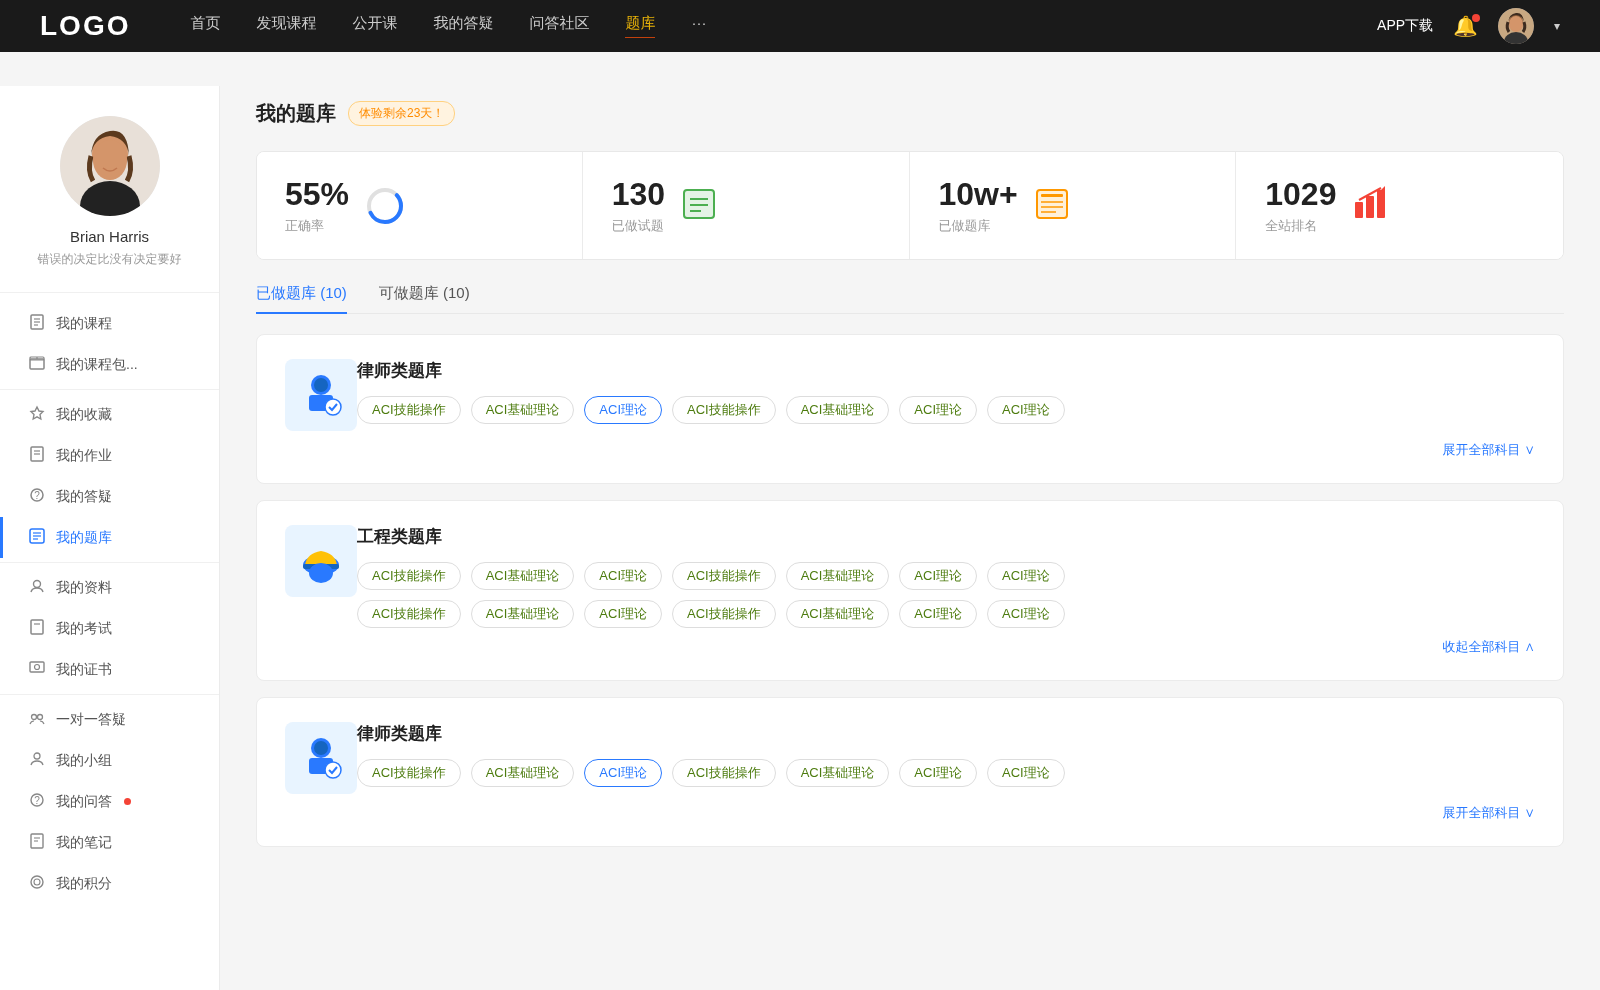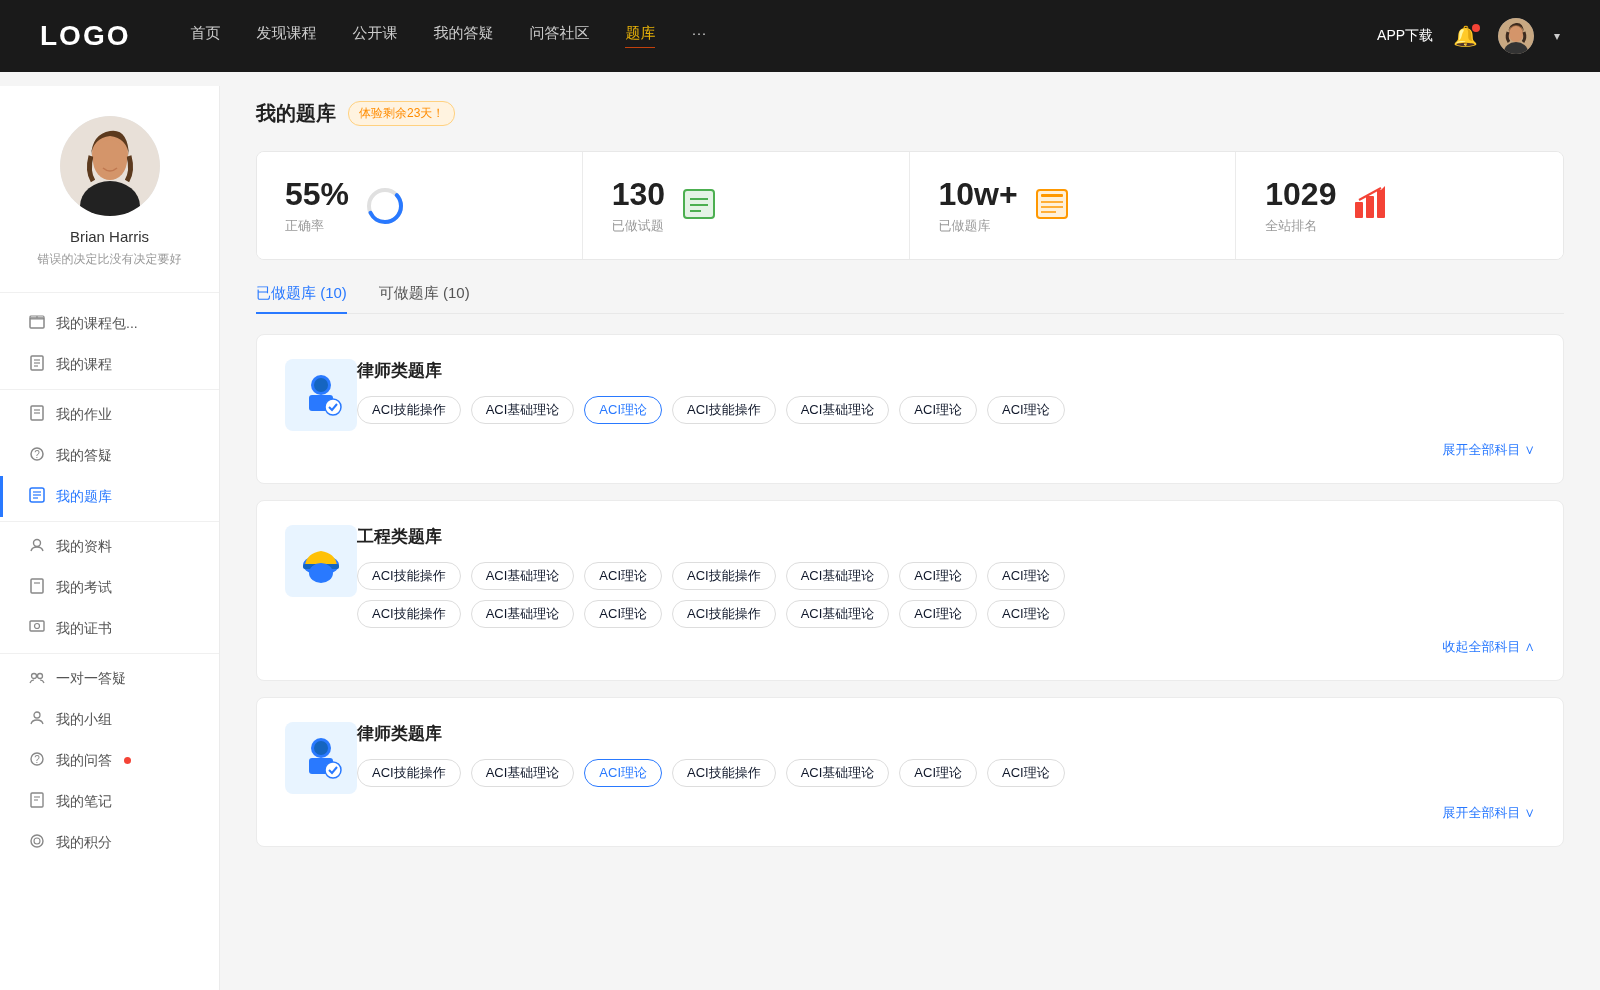--- a/index.html
+++ b/index.html
@@ -1,21 +1,21 @@
 <!DOCTYPE html>
 <html><head>
   <meta charset="utf-8">
   <style>
     * { box-sizing: border-box; margin: 0; padding: 0; }
     body { font-family: -apple-system, BlinkMacSystemFont, 'PingFang SC', 'Microsoft YaHei', sans-serif; background: #f5f5f5; min-height: 990px; }
 
     
     .navbar {
       background: #1a1a1a;
-      height: 72px;
+      height: 52px;
       display: flex;
       align-items: center;
       padding: 0 40px;
       position: fixed;
       top: 0; left: 0; right: 0;
       z-index: 100;
     }
     .nav-logo {
       color: white;
       font-size: 28px;
@@ -276,21 +276,21 @@
       color: #222;
       margin-bottom: 14px;
     }
     .qbank-tags {
       display: flex;
       flex-wrap: wrap;
       gap: 10px;
     }
     .qbank-tag {
       font-size: 13px;
-      color: #0f172a;
+      color: #4d7c0f;
       padding: 4px 14px;
       border-radius: 16px;
       border: 1px solid #ddd;
       cursor: pointer;
       white-space: nowrap;
     }
     .qbank-tag.active-tag {
       color: #2979ff;
       border-color: #2979ff;
     }
@@ -363,39 +363,47 @@
         </svg>
       </div>
       <div class="sidebar-name">Brian Harris</div>
       <div class="sidebar-motto">错误的决定比没有决定要好</div>
     </div>
 
     <ul class="sidebar-menu">
       <li class="sidebar-menu-item">
         <span class="sidebar-icon">
           <svg width="16" height="16" viewBox="0 0 16 16">
-              <rect x="1" y="4" width="14" height="10" rx="1" fill="none" stroke="#888" stroke-width="1.5"></rect>
-              <rect x="1" y="2" width="14" height="3" rx="1" fill="none" stroke="#888" stroke-width="1.2"></rect>
-              <line x1="8" y1="2" x2="8" y2="4" stroke="#888" stroke-width="1.2"></line>
-            </svg>
-        </span>
-        <span>我的课程包...</span>
-      </li>
-      <li class="sidebar-menu-item">
-        <span class="sidebar-icon">
-          <svg width="16" height="16" viewBox="0 0 16 16">
               <rect x="2" y="1" width="12" height="14" rx="1" fill="none" stroke="#888" stroke-width="1.5"></rect>
               <line x1="5" y1="5" x2="11" y2="5" stroke="#888" stroke-width="1.2"></line>
               <line x1="5" y1="8" x2="11" y2="8" stroke="#888" stroke-width="1.2"></line>
               <line x1="5" y1="11" x2="9" y2="11" stroke="#888" stroke-width="1.2"></line>
             </svg>
         </span>
         <span>我的课程</span>
       </li>
+      <li class="sidebar-menu-item">
+        <span class="sidebar-icon">
+          <svg width="16" height="16" viewBox="0 0 16 16">
+              <rect x="1" y="4" width="14" height="10" rx="1" fill="none" stroke="#888" stroke-width="1.5"></rect>
+              <rect x="1" y="2" width="14" height="3" rx="1" fill="none" stroke="#888" stroke-width="1.2"></rect>
+              <line x1="8" y1="2" x2="8" y2="4" stroke="#888" stroke-width="1.2"></line>
+            </svg>
+        </span>
+        <span>我的课程包...</span>
+      </li>
       <li class="sidebar-separator"></li>
+      <li class="sidebar-menu-item">
+        <span class="sidebar-icon">
+          <svg width="16" height="16" viewBox="0 0 16 16">
+              <polygon points="8,2 10,6 14,6.5 11,9.5 11.8,14 8,11.8 4.2,14 5,9.5 2,6.5 6,6" fill="none" stroke="#888" stroke-width="1.4"></polygon>
+            </svg>
+        </span>
+        <span>我的收藏</span>
+      </li>
       <li class="sidebar-menu-item">
         <span class="sidebar-icon">
           <svg width="16" height="16" viewBox="0 0 16 16">
               <rect x="2" y="1" width="12" height="14" rx="1" fill="none" stroke="#888" stroke-width="1.5"></rect>
               <line x1="5" y1="5" x2="11" y2="5" stroke="#888" stroke-width="1.2"></line>
               <line x1="5" y1="8" x2="11" y2="8" stroke="#888" stroke-width="1.2"></line>
             </svg>
         </span>
         <span>我的作业</span>
       </li>

